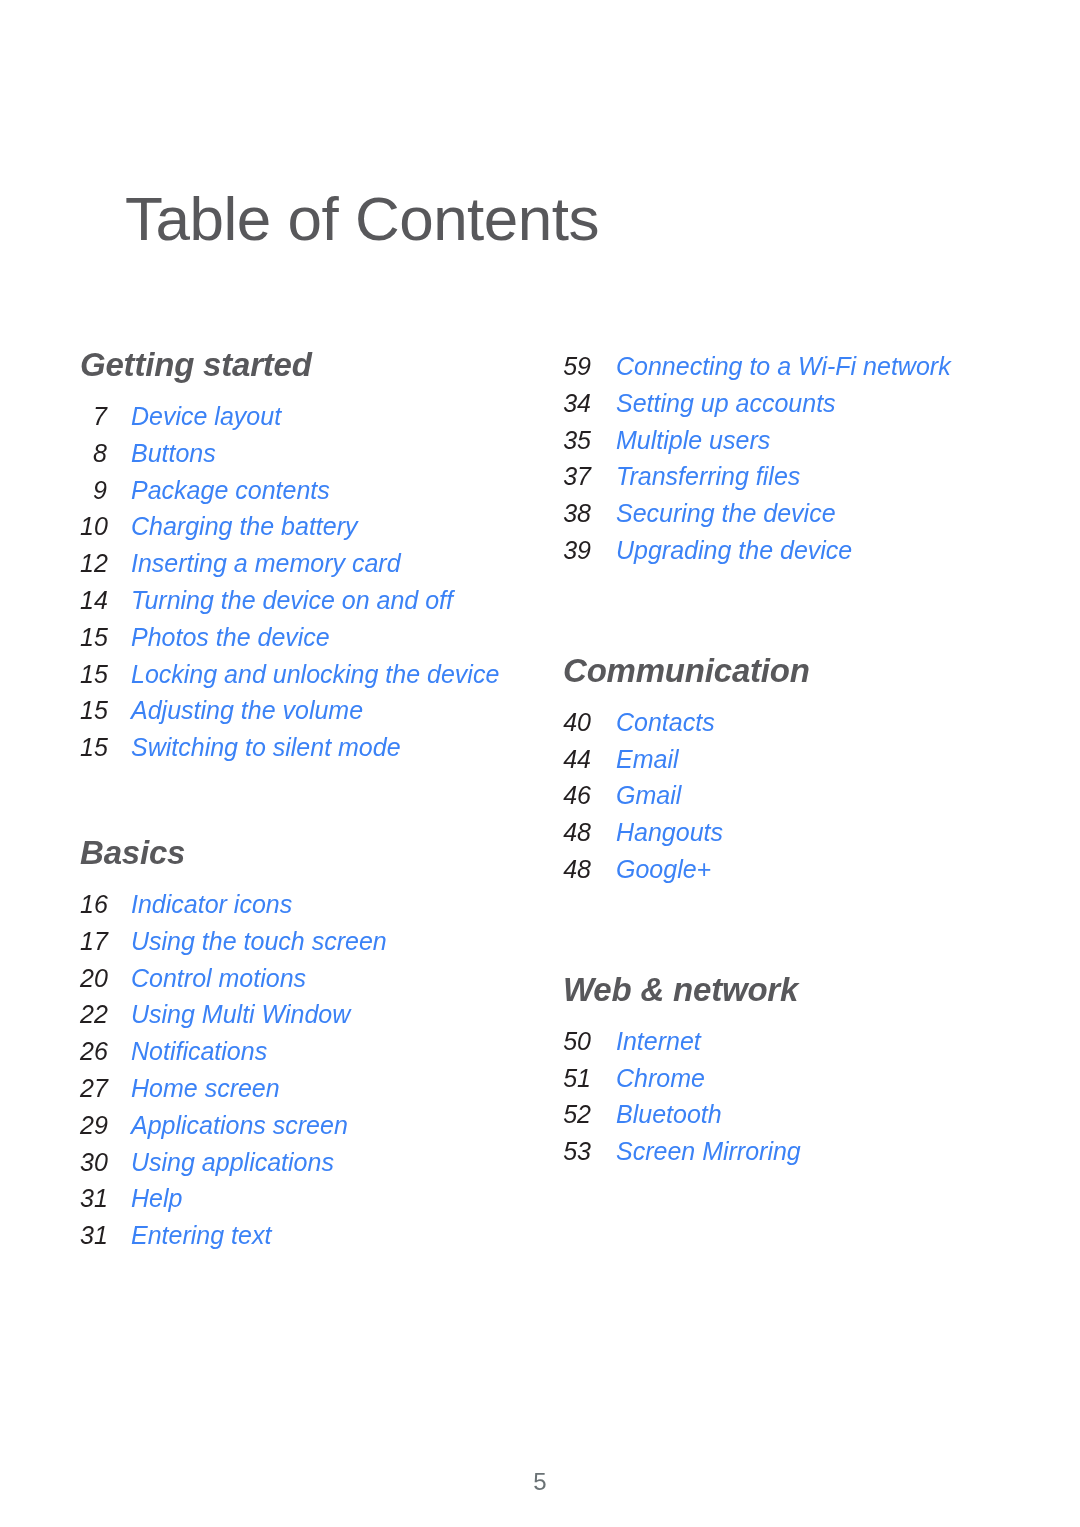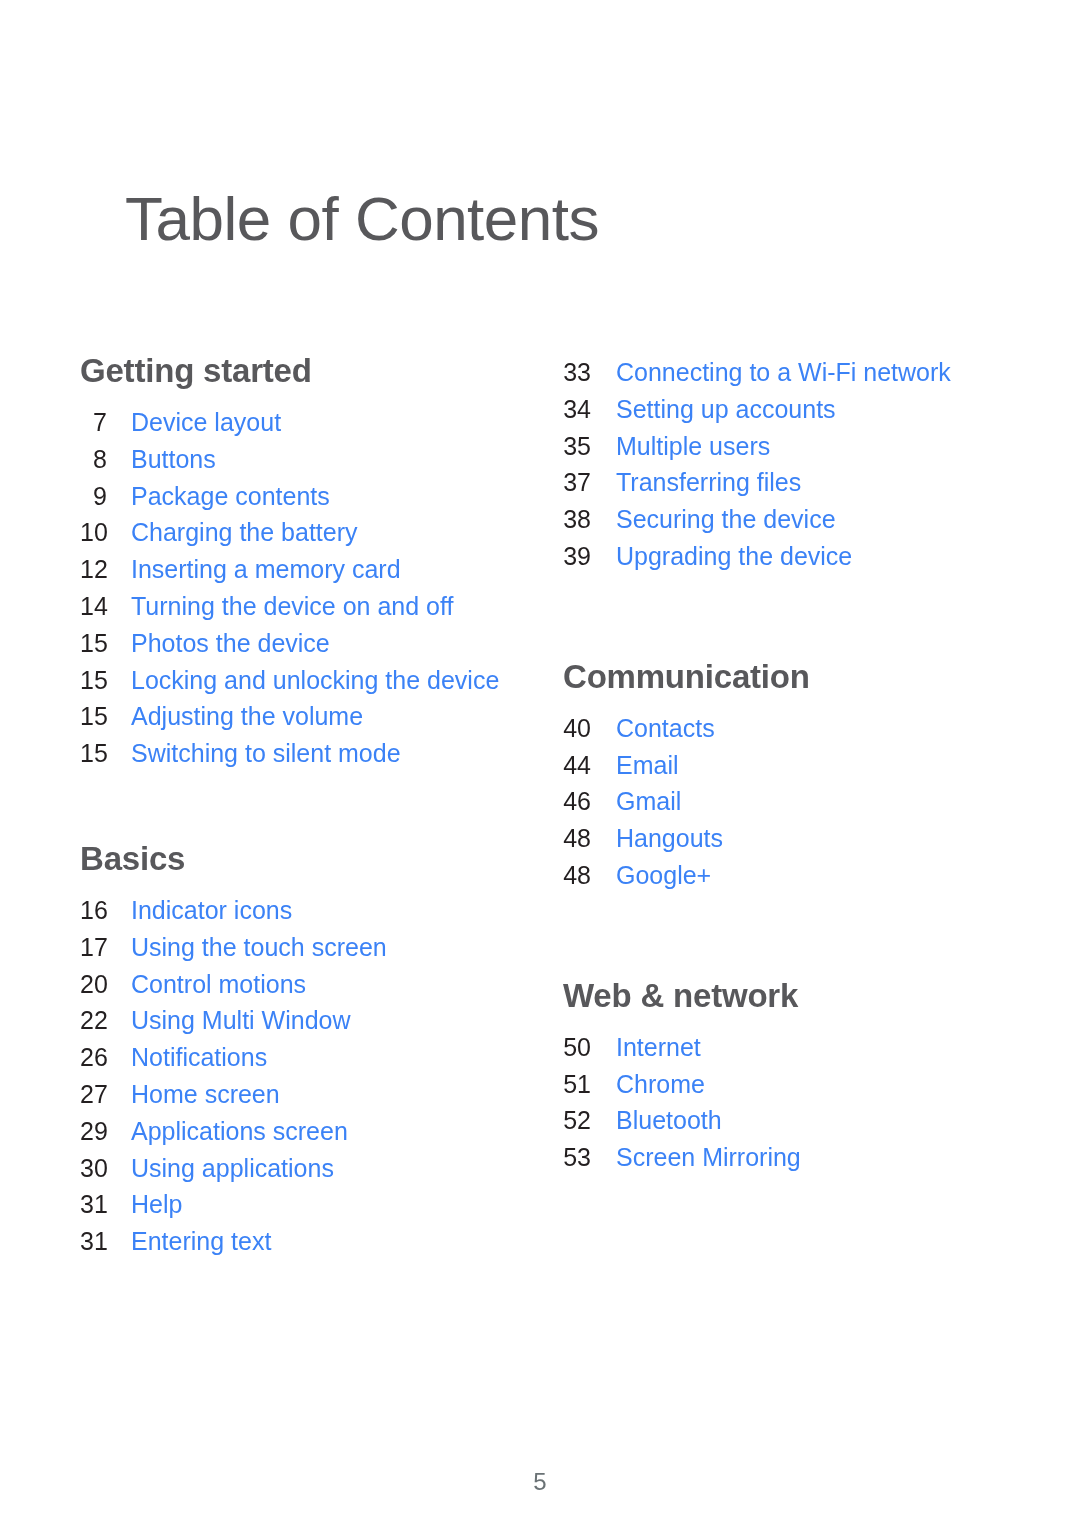--- a/index.html
+++ b/index.html
@@ -37,21 +37,22 @@
 
   
   .columns {
     position: absolute;
     left: 0;
     top: 348px;
     width: 1080px;
   }
   .col {
     position: absolute;
-    top: 6px;
+    top: 0;
+    font-style: italic;
   }
   .col-left  { left: 80px;  width: 440px; }
   .col-right { left: 563px; width: 450px; }
 
   
   .section { margin: 0; }
   .section + .section { margin-top: 0; }
 
   .section-heading {
     font-size: 33px;
@@ -216,21 +217,21 @@
           </li>
         </ul>
       </div>
 
     </div>
 
     <div class="col col-right">
 
       <ul class="toc-list continuation">
         <li class="toc-entry">
-          <span class="toc-page">33</span>
+          <span class="toc-page">59</span>
           <span class="toc-label">Connecting to a Wi-Fi network</span>
         </li>
         <li class="toc-entry">
           <span class="toc-page">34</span>
           <span class="toc-label">Setting up accounts</span>
         </li>
         <li class="toc-entry">
           <span class="toc-page">35</span>
           <span class="toc-label">Multiple users</span>
         </li>

